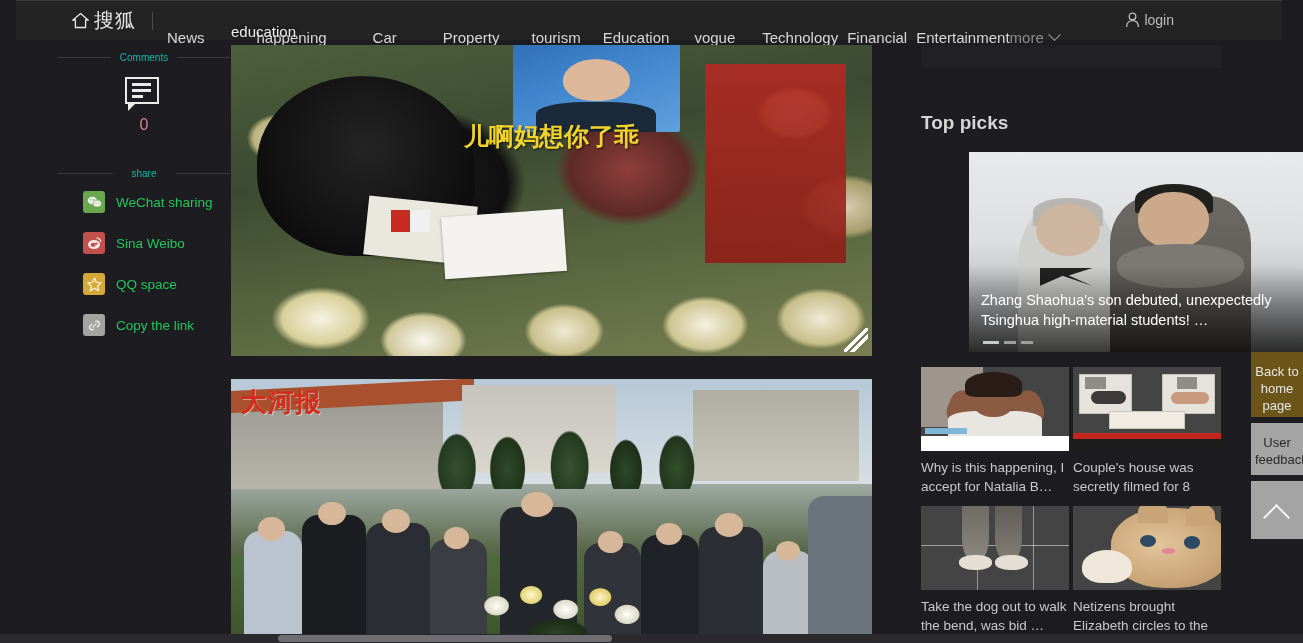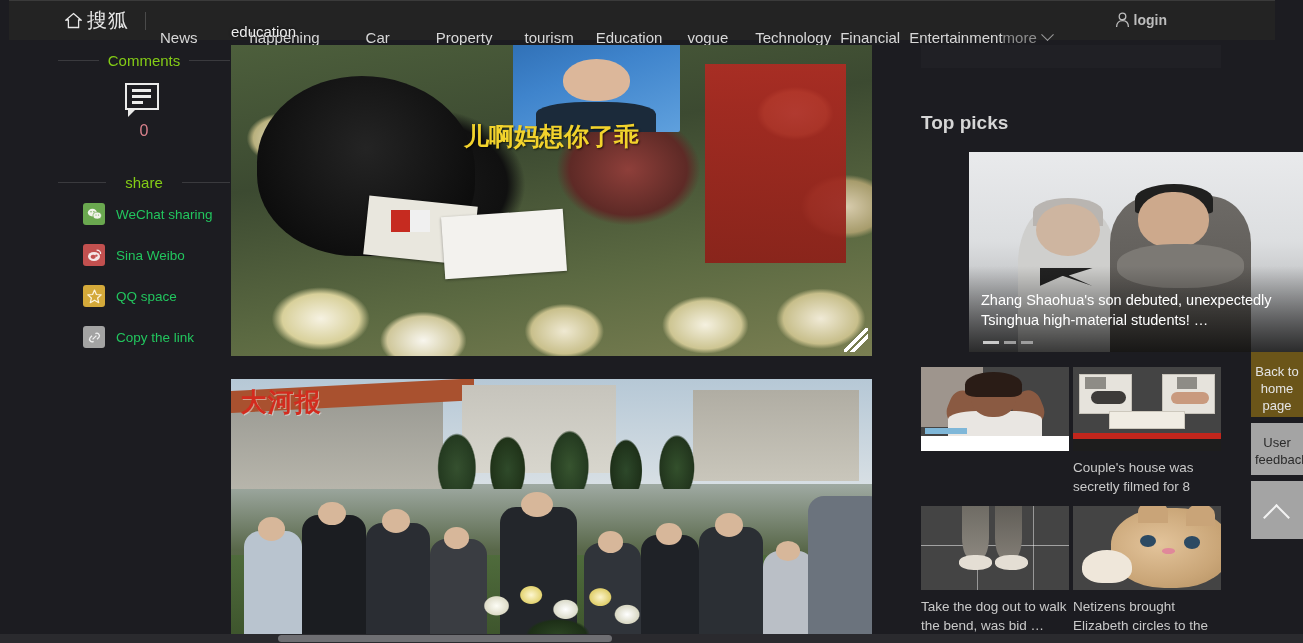--- a/index.html
+++ b/index.html
@@ -5,21 +5,21 @@
   * { box-sizing: border-box; margin: 0; padding: 0; }
   html, body {
     width: 1303px; height: 643px;
     background: #1c1c21;
     font-family: "Liberation Sans", sans-serif;
     overflow: hidden;
   }
 
   
   .topbar{
-    position:absolute; left:9px; top:0; width:1266px; height:40px;
+    position:absolute; left:16px; top:0; width:1266px; height:40px;
     background:#232323; border-top:1px solid #3a3a3a;
     display:flex; align-items:center;
   }
   .logo{
     display:flex; align-items:center; gap:5px;
     margin-left:56px; color:#e8e8e8; font-size:20px; letter-spacing:1px;
   }
   .home-glyph{ display:inline-block; width:17px; height:17px; position:relative; }
   .home-glyph svg{ display:block; }
   .divider-v{
@@ -30,28 +30,28 @@
     color:#d8d8d8; font-size:15px; text-decoration:none; white-space:nowrap;
   }
   .nav a.dim{ color:#8d8d8d; }
   .chev{
     display:inline-block; margin-left:6px; width:9px; height:9px;
     border-right:1.6px solid #9a9a9a; border-bottom:1.6px solid #9a9a9a;
     transform:rotate(45deg) translate(-2px,-2px);
   }
   .login{
     position:absolute; right:108px; top:11px;
-    display:flex; align-items:center; gap:4px; color:#bdbdbd; font-size:14px;font-weight:bold;
+    display:flex; align-items:center; gap:4px; color:#bdbdbd; font-size:14px;
   }
 
   
   .rail{ position:absolute; left:58px; top:52px; width:172px; }
   .rail-head{
     display:flex; align-items:center; gap:9px;
-    color:#84cc16; font-size:15px; justify-content:center;
+    color:#14b8a6; font-size:10px; justify-content:center;
   }
   .rail-head .ln{ flex:1; height:1px; background:#3a3a3e; }
   .comment-icon{
     margin:14px auto 0; width:38px; height:33px; position:relative;
   }
   .comment-icon .box{
     position:absolute; left:0; top:0; width:34px; height:27px;
     border:2px solid #ebebeb; background:#1c1c21;
   }
   .comment-icon .l1,.comment-icon .l2,.comment-icon .l3{
@@ -562,20 +562,21 @@
       <div class="thumb t-woman">
         <div class="wall"></div>
         <div class="arm1"></div>
         <div class="arm2"></div>
         <div class="shirt"></div>
         <div class="face"></div>
         <div class="hair"></div>
         <div class="bar"></div>
         <div class="tag"></div>
       </div>
+      <div class="ttl">Why is this happening, I accept for Natalia B…</div>
     </div>
 
     <div class="card">
       <div class="thumb t-room">
         <div class="bed1"></div>
         <div class="bed2"></div>
         <div class="pil1"></div>
         <div class="pil2"></div>
         <div class="body1"></div>
         <div class="body2"></div>

